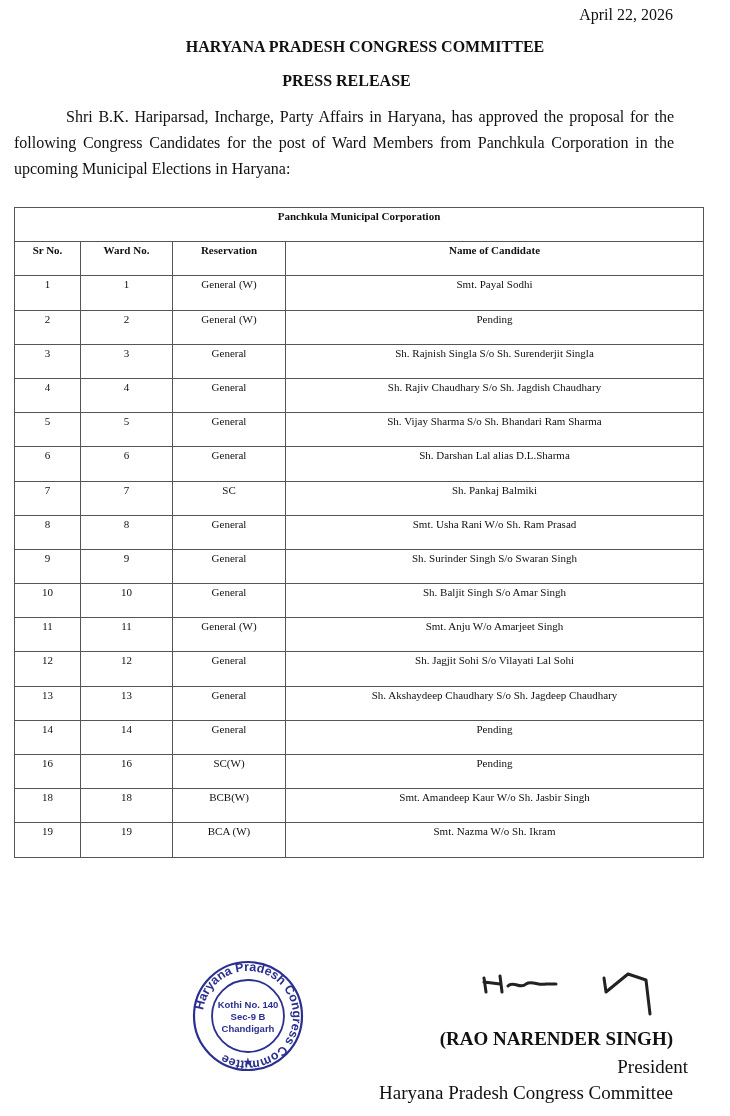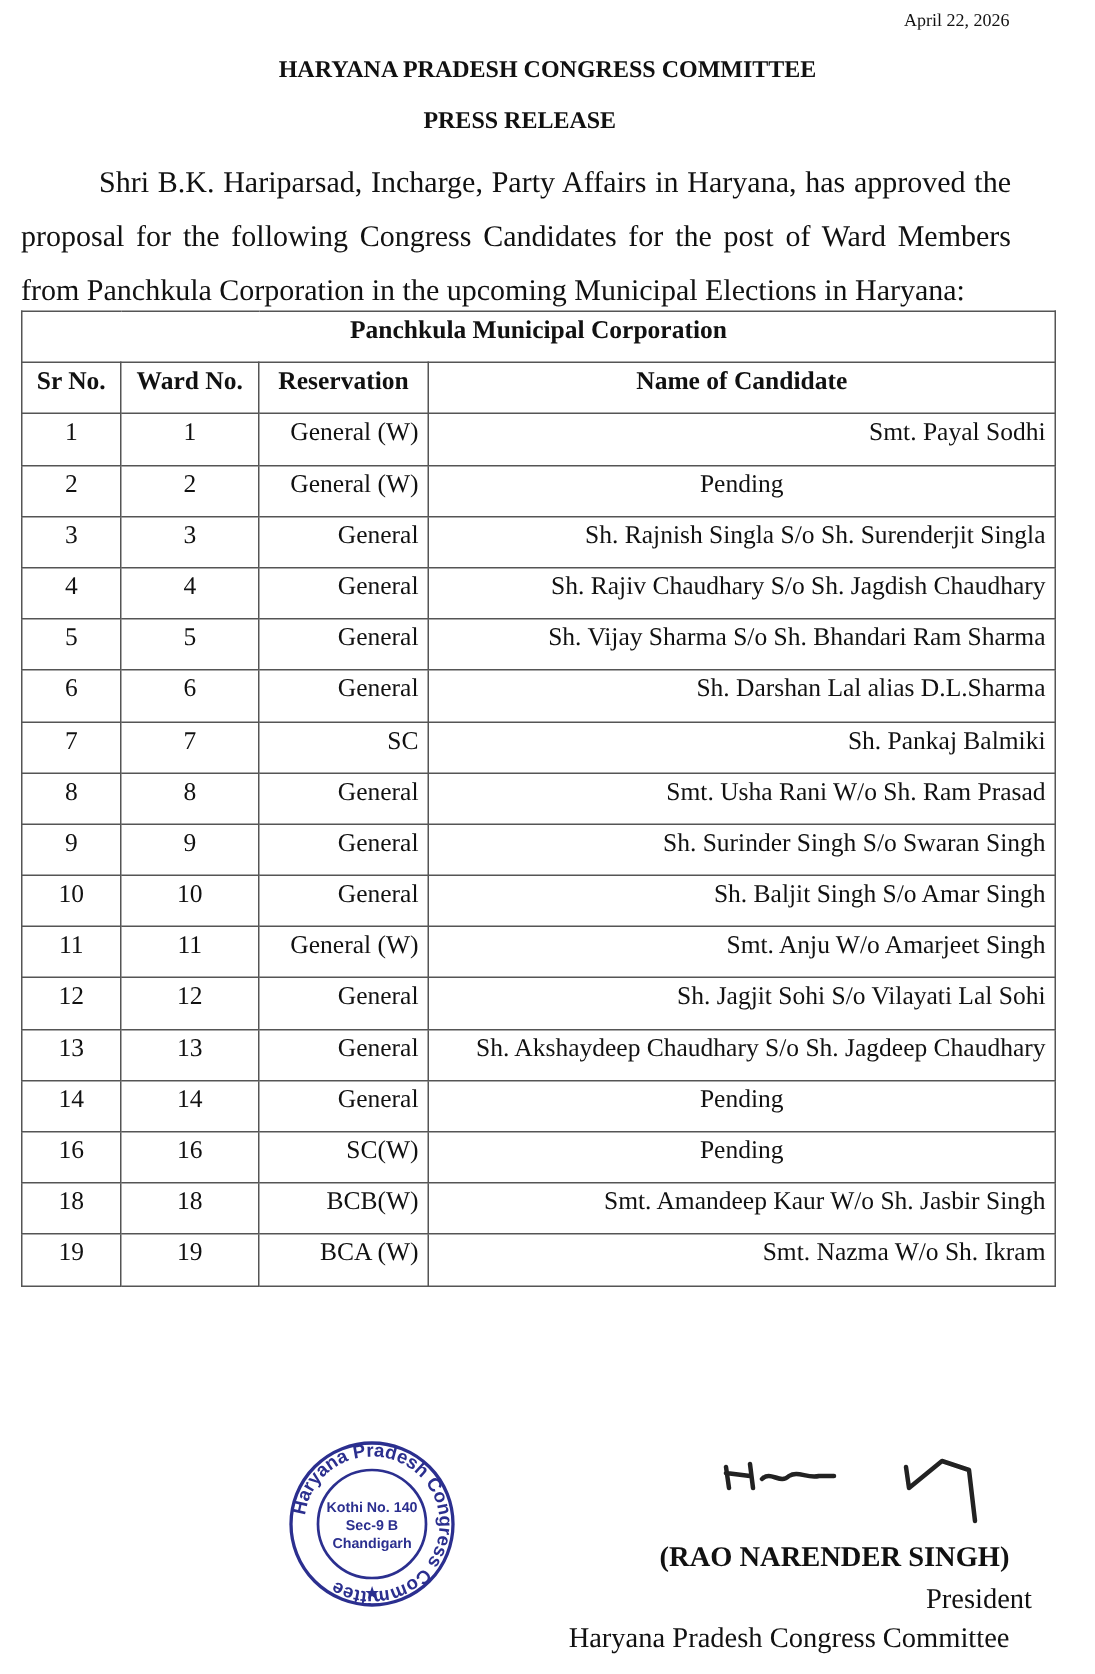--- a/index.html
+++ b/index.html
@@ -1,28 +1,28 @@
 <!DOCTYPE html>
 <html><head>
 <meta charset="utf-8">
 <style>
   html, body { margin: 0; padding: 0; background: #ffffff; }
   body { width: 730px; height: 1116px; position: relative; overflow: hidden;
          font-family: "Liberation Serif", serif; color: #111; }
-  .date { position: absolute; right: 57px; top: 6px; font-size: 12px; }
+  .date { position: absolute; right: 57px; top: 6px; font-size: 16px; }
   .org { position: absolute; left: 0; width: 730px; top: 38px; text-align: center; font-weight: bold; font-size: 16px; }
   .pr { position: absolute; left: 0; width: 693px; top: 72px; text-align: center; font-weight: bold; font-size: 16px; }
-  .body-text { position: absolute; left: 14px; width: 660px; top: 104px; font-size: 20px; line-height: 36px; text-align: justify; }
+  .body-text { position: absolute; left: 14px; width: 660px; top: 104px; font-size: 16px; line-height: 26px; text-align: justify; }
   .body-text .indent { display: inline-block; width: 52px; }
-  table.cands { position: absolute; left: 14px; top: 207px; width: 690px; border-collapse: collapse; font-size: 17px; font-family: Liberation Serif, serif; }
+  table.cands { position: absolute; left: 14px; top: 207px; width: 690px; border-collapse: collapse; font-size: 11px; font-family: Liberation Serif, serif; }
   table.cands td, table.cands th { border: 1px solid #555; height: 31.2px; padding: 0 6px; vertical-align: top; padding-top: 2px; }
   table.cands th { font-weight: bold; text-align: center; }
   th.title-cell { height: 31px; }
   td.c { text-align: center; }
-  td.l { text-align: right; margin-top: 36px; }
+  td.l { text-align: center; margin-top: 36px; }
   col.c1 { width: 66px; } col.c2 { width: 92px; } col.c3 { width: 113px; }
   .seal { position: absolute; left: 192px; top: 960px; width: 112px; height: 112px; }
   .sig { position: absolute; left: 478px; top: 958px; width: 190px; height: 60px; }
   .signer { position: absolute; right: 57px; top: 1028px; font-weight: bold; font-size: 19px; }
   .desig { position: absolute; right: 42px; top: 1056px; font-size: 19px; }
   .desig2 { position: absolute; right: 57px; top: 1082px; font-size: 19px; }
 </style>
 </head>
 <body>
 

